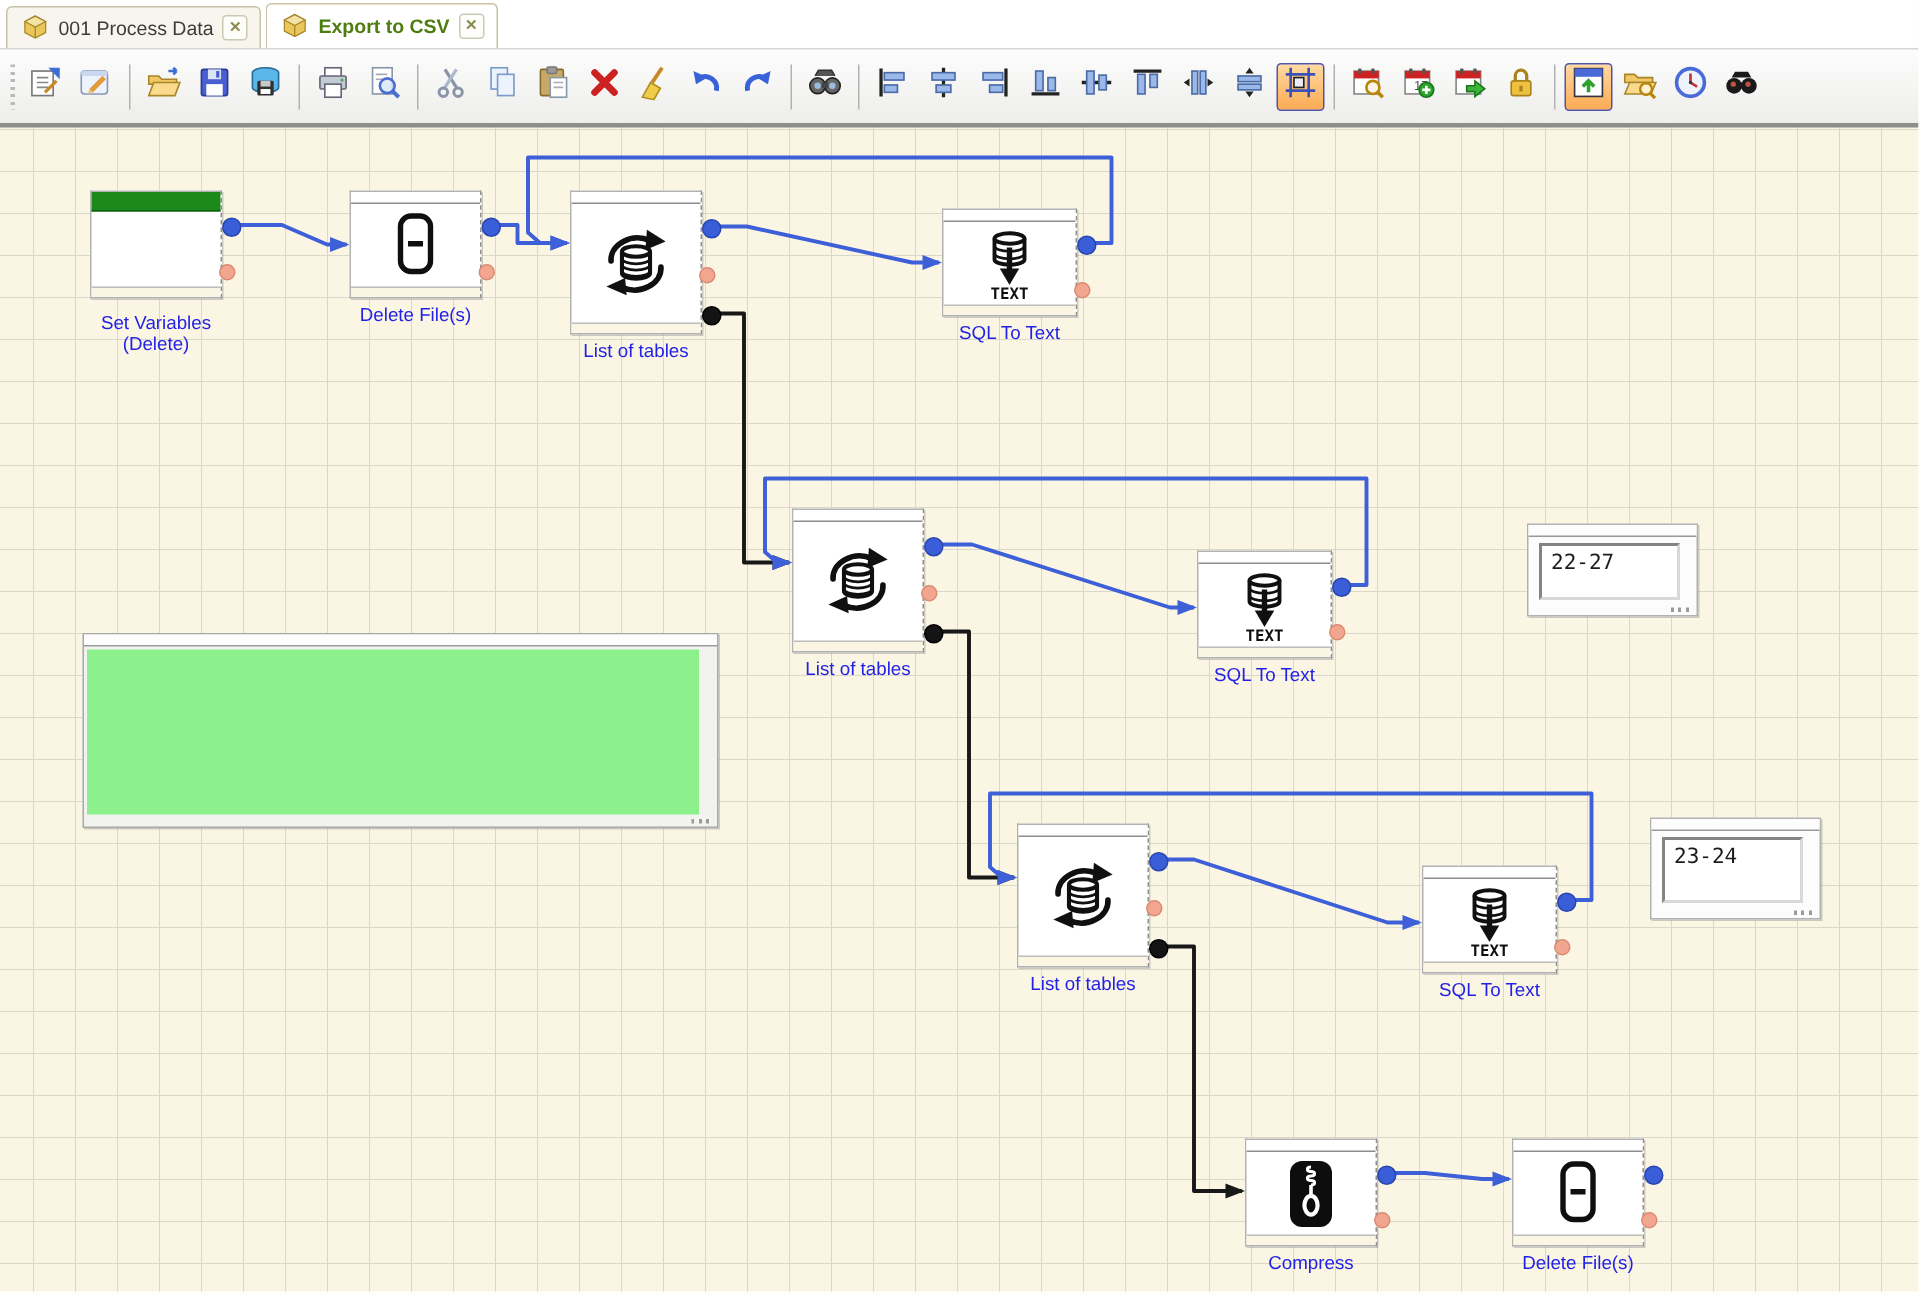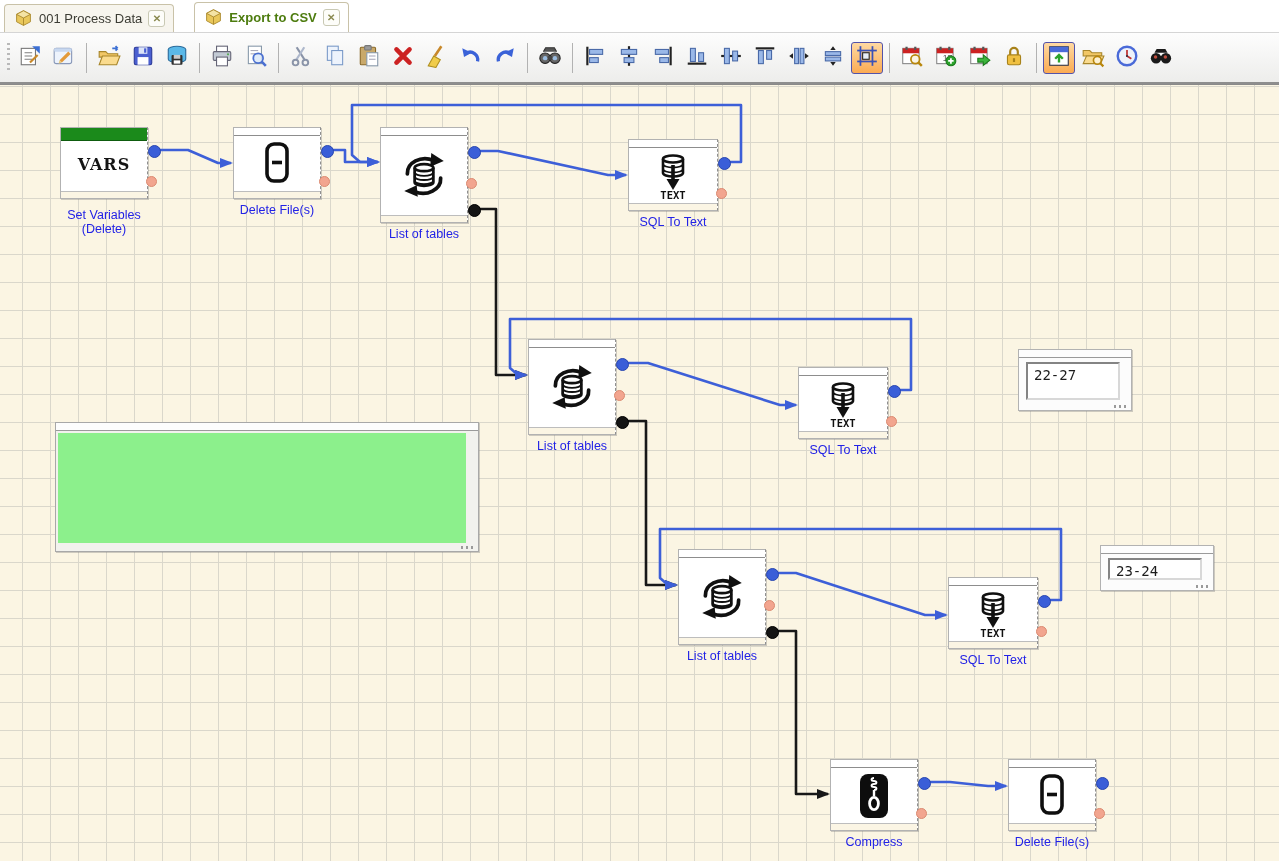--- a/index.html
+++ b/index.html
@@ -3,21 +3,21 @@
 <meta charset="utf-8">
 <style>
   * { margin:0; padding:0; box-sizing:border-box; }
   html,body { width:1279px; height:863px; overflow:hidden;
     font-family:"Liberation Sans", sans-serif; background:#fff; }
 
   
   .tabbar { height:32px; background:#fff; display:flex; align-items:flex-end; padding-left:4px; }
   .tab { display:flex; align-items:center; gap:6px; height:28px; padding:0 8px 0 9px;
          border:1px solid #c9c2a8; border-bottom:none; border-radius:4px 4px 0 0;
-         background:#f7f5ee; margin-right:20px; cursor:default; position:relative; }
+         background:#f7f5ee; margin-right:3px; cursor:default; position:relative; }
   .tab.active { background:#fff; height:30px; font-weight:bold; }
   .tab .tab-label { font-size:13px; color:#3c3c34; white-space:nowrap; }
   .tab.active .tab-label { color:#4d7c0f; }
   .tab .close { width:17px; height:17px; border:1px solid #c9c9b4; border-radius:3px; background:#fdfdf9;
          color:#8a8a50; font-size:10px; line-height:15px; text-align:center; font-weight:bold; }
 
   
   .toolbar { height:52px; background:linear-gradient(#fdfdfd,#ededeb); border-top:1px solid #d5d5d5;
              border-bottom:2px solid #8e8e8e; display:flex; align-items:center; padding:2px 4px; }
   .grip { width:7px; height:30px; margin:0 3px;
@@ -412,23 +412,20 @@
         <polyline points="1044,515 1061,515 1061,444 660,444 660,493 668,500 676,500" fill="none" stroke="#3D5FD8" stroke-width="2.6" stroke-linejoin="round"></polyline>
         <polygon points="678,500 665,505 665,495" fill="#3D5FD8"></polygon>
       </g>
       <g>
         <polyline points="924,697 950,697 988,701 1006,701" fill="none" stroke="#3D5FD8" stroke-width="2.6" stroke-linejoin="round"></polyline>
         <polygon points="1008,701 995,706 995,696" fill="#3D5FD8"></polygon>
       </g>
     </svg>
 <div class="node" style="left: 60px; top: 42px; width: 88px; height: 72px;">
       <div class="node-title green"></div>
-      <div class="node-icon">
-        <span class="vars-text">VARS</span>
-      </div>
       <div class="node-foot"></div>
       <div class="port out" style="left: 87px; top: 16.5px;"></div>
       <div class="port err" style="left: 85px; top: 47.5px;"></div>
     </div>
     <div class="node-label" style="left: 29px; top: 123px;">
       <div>Set Variables</div>
       <div>(Delete)</div>
     </div>
     <div class="node" style="left: 233px; top: 42px; width: 88px; height: 72px;">
       <div class="node-title"></div>
@@ -595,21 +592,21 @@
       <div class="port err" style="left: 85px; top: 47.5px;"></div>
     </div>
     <div class="node-label" style="left: 977px; top: 750px;">
       <div>Delete File(s)</div>
     </div>
     <div class="sticky" style="left: 1018px; top: 264px; width: 114px; height: 62px;">
       <div class="sticky-top"></div>
       <div class="sticky-field">22-27</div>
       <div class="gripdots"></div>
     </div>
-    <div class="sticky" style="left: 1100px; top: 460px; width: 114px; height: 46px;">
+    <div class="sticky" style="left: 1100px; top: 460px; width: 114px; height: 68px;">
       <div class="sticky-top"></div>
       <div class="sticky-field">23-24</div>
       <div class="gripdots"></div>
     </div>
     <div class="bignote" style="left: 55px; top: 337px; width: 424px; height: 130px;">
       <div class="bignote-top"></div>
       <div class="bignote-green" style="background:#8CF08C"></div>
       <div class="gripdots"></div>
     </div>
   </div>

